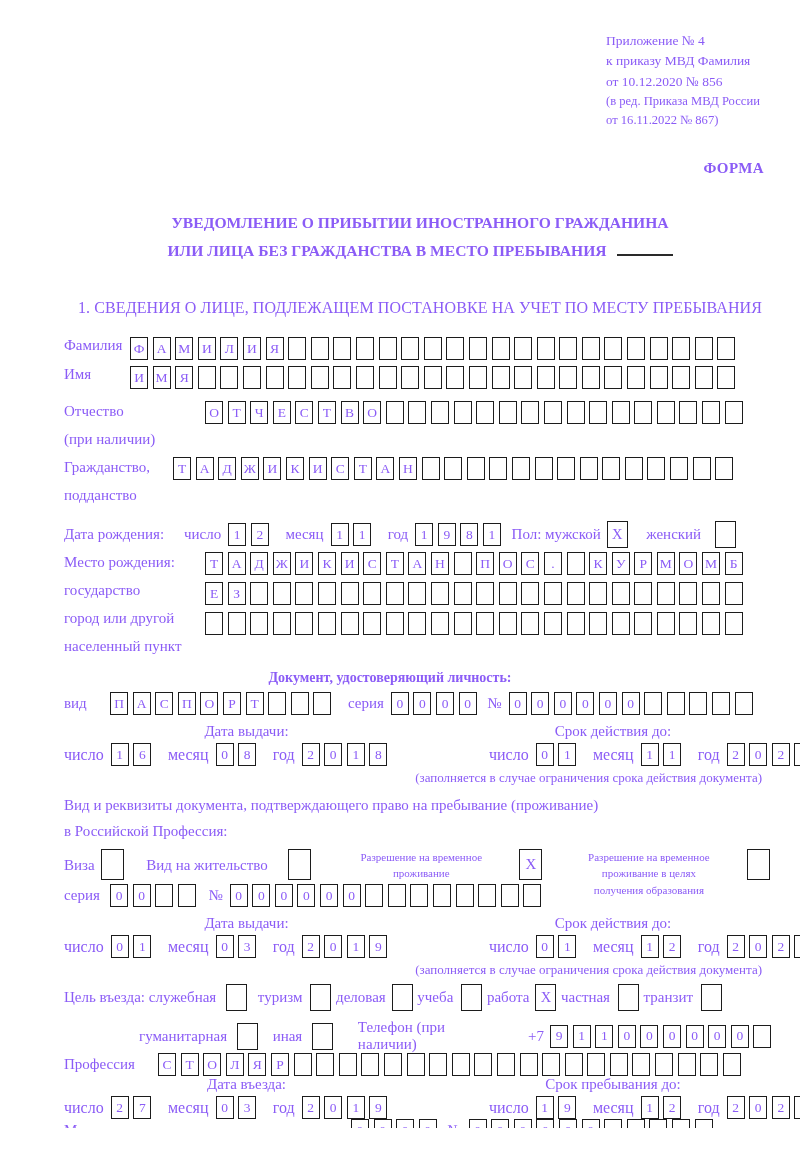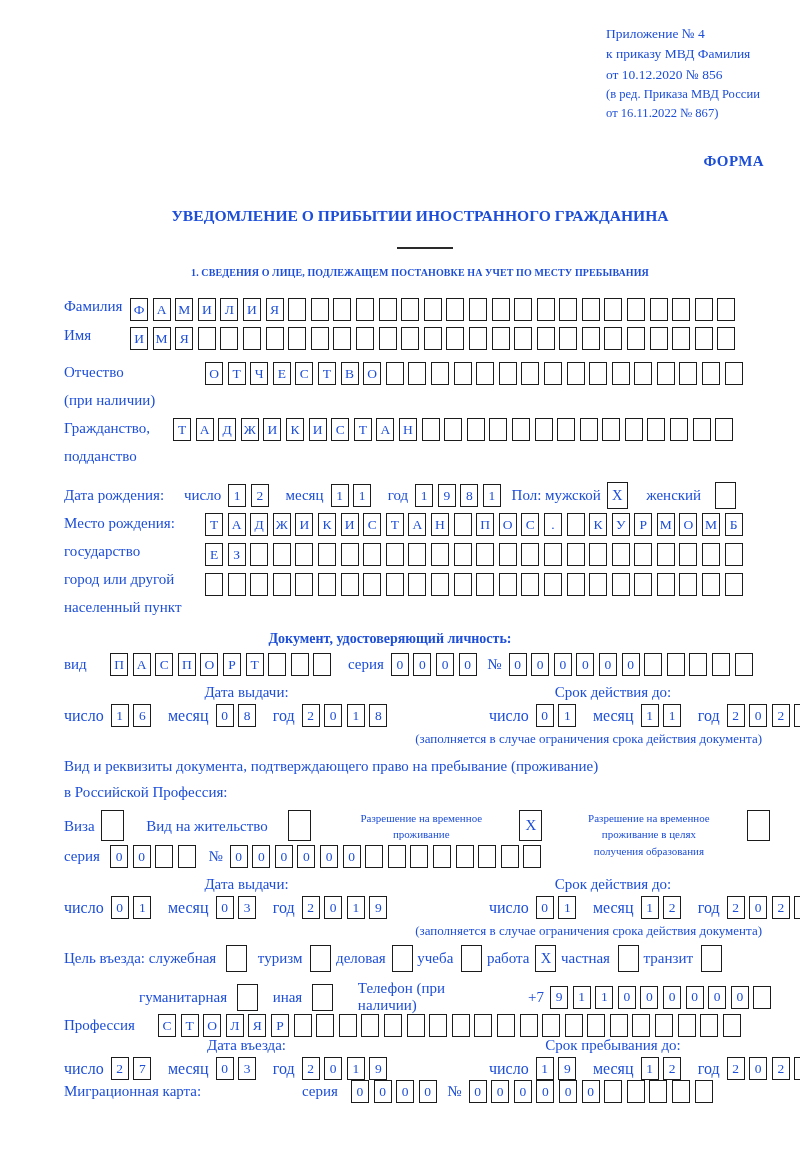--- a/index.html
+++ b/index.html
@@ -1,24 +1,24 @@
 <!DOCTYPE html>
 <html><head>
 <meta charset="utf-8">
 <style>
   html,body{margin:0;padding:0;background:#ffffff;}
-  .page{width:800px;height:1128px;box-sizing:border-box;padding:24px 24px 0 64px;
-        font-family:"Liberation Serif","DejaVu Serif",serif;color:#1d4ed8;overflow:hidden;position:relative;}
+  .page{width:800px;height:1128px;box-sizing:border-box;padding:31px 24px 0 64px;
+        font-family:"Liberation Serif","DejaVu Serif",serif;color:#8b5cf6;overflow:hidden;position:relative;}
   
   .hdr{margin-left:auto;width:170px;font-size:13.5px;line-height:1.5;}
   .hdr .small{font-size:12.6px;}
   .forma{text-align:right;font-weight:bold;font-size:15px;margin:30px 12px 0 0;letter-spacing:.4px;}
   .title{text-align:center;font-weight:bold;font-size:15.6px;line-height:1.85;margin-top:32px;}
   .blank{display:inline-block;width:56px;border-bottom:2.2px solid #2a2a2a;margin-left:10px;height:12px;}
-  .sec{font-weight:bold;font-size:10px;text-align:center;margin-top:8px;letter-spacing:.1px;}
+  .sec{font-weight:normal;font-size:16px;text-align:center;margin-top:33px;letter-spacing:.1px;}
   
   .row{display:flex;align-items:flex-start;font-size:15px;}
   .ai{align-items:center;}
   .lab{flex:0 0 auto;}
   .w66{flex:0 0 66px;} .w109{flex:0 0 109px;} .w141{flex:0 0 141px;} .w94{flex:0 0 94px;}
   .labcol{line-height:28px;font-size:15px;}
   .colcells{display:flex;flex-direction:column;gap:7px;}
   .cells{display:flex;flex-wrap:nowrap;}
   .cell{flex:0 0 auto;width:16px;height:21px;border:1.6px solid #1c1c1c;margin-right:4.6px;
         display:flex;align-items:center;justify-content:center;font-size:13.5px;background:#fff;}
@@ -54,21 +54,21 @@
     <div>к приказу МВД Фамилия</div>
     <div>от 10.12.2020 № 856</div>
     <div class="small">(в ред. Приказа МВД России</div>
     <div class="small">от 16.11.2022 № 867)</div>
   </div>
 
   <div class="forma">ФОРМА</div>
 
   <div class="title">
     <div>УВЕДОМЛЕНИЕ О ПРИБЫТИИ ИНОСТРАННОГО ГРАЖДАНИНА</div>
-    <div><span class="blank"></span></div>
+    <div><span>ИЛИ ЛИЦА БЕЗ ГРАЖДАНСТВА В МЕСТО ПРЕБЫВАНИЯ</span><span class="blank"></span></div>
   </div>
 
   <div class="sec">1. СВЕДЕНИЯ О ЛИЦЕ, ПОДЛЕЖАЩЕМ ПОСТАНОВКЕ НА УЧЕТ ПО МЕСТУ ПРЕБЫВАНИЯ</div>
 
   <div class="row mt20">
     <div class="lab w66">Фамилия</div>
     <div class="cells">
         <span class="cell">Ф</span>
         <span class="cell">А</span>
         <span class="cell">М</span>

